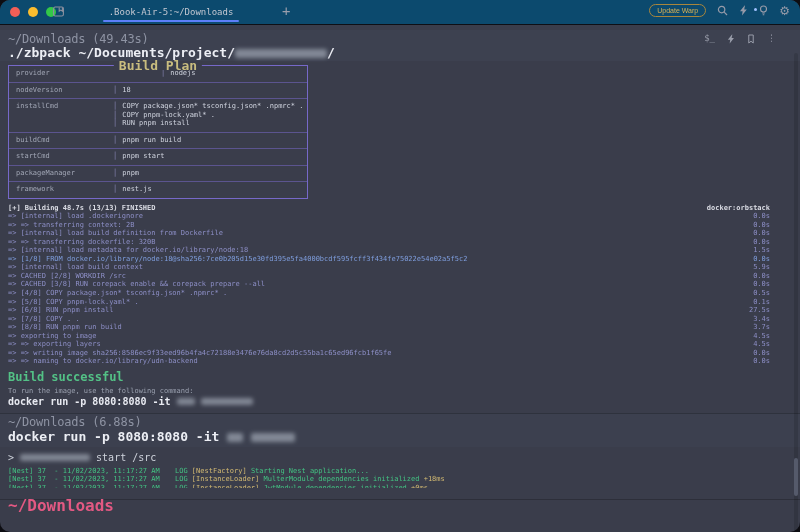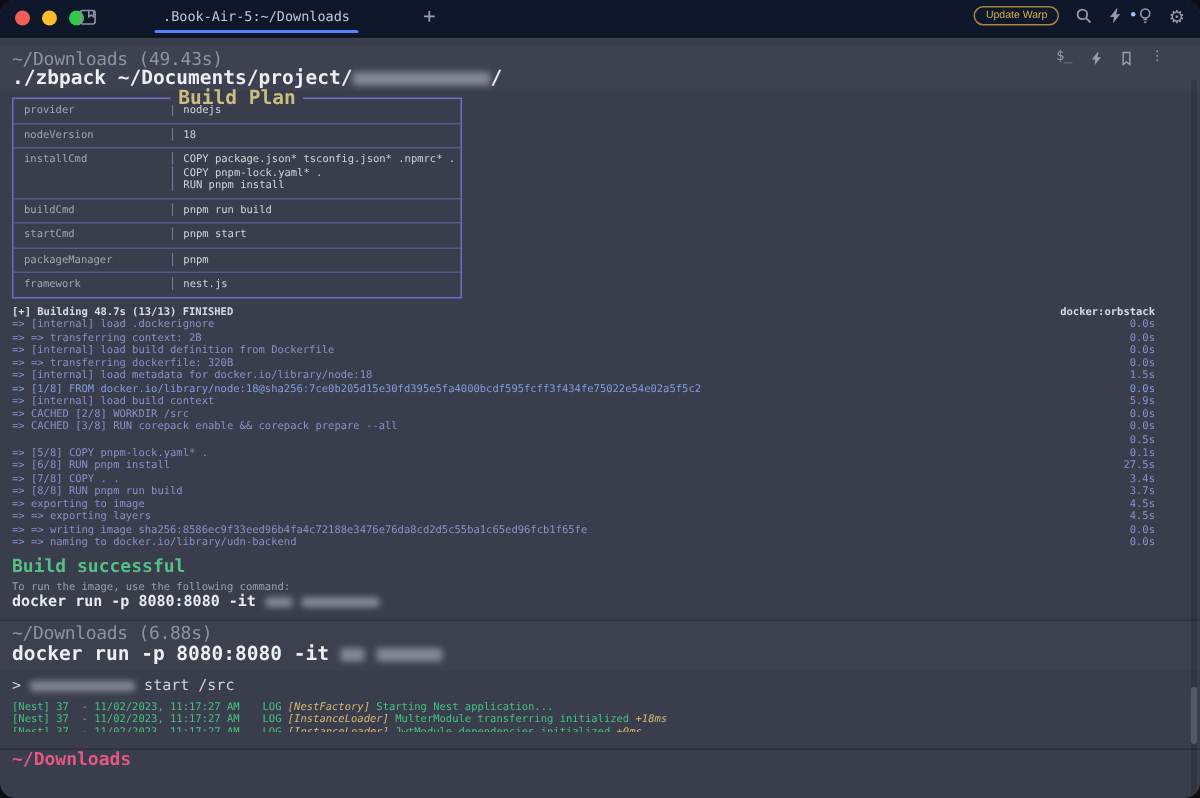--- a/index.html
+++ b/index.html
@@ -1,19 +1,19 @@
 <!DOCTYPE html>
 <html><head>
 <meta charset="utf-8">
 <style>
   html,body{margin:0;padding:0;background:#0d0d12;width:800px;height:532px;overflow:hidden;}
   .window{position:relative;width:800px;height:532px;border-radius:10px;overflow:hidden;
           background:#3a3d4b;font-family:"DejaVu Sans Mono",monospace;}
   
-  .tabbar{position:relative;height:24px;background:#0f172a;border-bottom:1px solid #0e0f15;}
+  .tabbar{position:relative;height:24px;background:#0c4a6e;border-bottom:1px solid #0e0f15;}
   .traffic{position:absolute;top:7px;left:10px;display:flex;gap:8px;}
   .light{width:10px;height:10px;border-radius:50%;}
   .light.red{background:#f35f57;} .light.yellow{background:#fbbd2e;} .light.green{background:#33c748;}
   .panel-icon{position:absolute;left:52px;top:5px;color:#8d91a0;}
   .tab{position:absolute;left:103px;top:0;width:136px;height:23px;display:flex;align-items:center;justify-content:center;}
   .tab-title{font-size:9px;color:#c3c7d1;white-space:nowrap;}
   .tab-underline{position:absolute;left:0;bottom:1px;width:100%;height:2px;background:#5d7ef9;border-radius:2px;}
   .newtab{position:absolute;left:276px;top:2px;font-size:14px;color:#9a9eac;background:none;border:none;
           font-family:inherit;cursor:default;}
   .top-right{position:absolute;right:10px;top:4px;display:flex;align-items:center;gap:11px;}
@@ -32,43 +32,43 @@
   .ba-txt{font-size:9px;line-height:9px;}
   .cmd{font-size:13px;font-weight:bold;color:#eceef4;height:16px;line-height:16px;white-space:pre;}
   .blur{display:inline-block;background:#99a0ad;opacity:.75;filter:blur(2px);border-radius:2px;vertical-align:middle;}
   .b-big{height:9px;} .b-sm{height:7px;}
   .block2{background:#41455466;padding-top:2px;padding-bottom:2px;}
   
   .bp{position:relative;margin:4px 0 0 8px;width:298px;border:1px solid #7668c9;font-size:7px;}
   .bp-title{position:absolute;top:-5px;left:50%;transform:translateX(-50%);background:#3a3d4b;
             padding:0 5px;color:#c9bd7f;font-weight:bold;font-size:13px;line-height:9px;}
   .bp-row{display:flex;border-top:1px solid rgba(118,104,201,.55);}
-  .bp-row:first-child{border-top:none;}
+  .bp-row:first-child{border-top:none;gap:48px;}
   .bp-key{width:97px;flex:none;padding:3px 0 4px 7px;color:#a2a7b6;line-height:8.5px;}
   .bp-val{padding:3px 0 4px 0;}
   .bp-line{line-height:8.5px;white-space:pre;}
   .bp-pipe{color:#8d89b8;}
   .bp-text{color:#d0d4df;padding-left:5px;}
   
   .dlog{margin-top:5px;width:762px;}
   .dl-head{display:flex;font-size:7px;font-weight:bold;color:#dadce4;line-height:8.55px;}
   .dl-head .r{margin-left:auto;}
   .dl-line{display:flex;font-size:7px;color:#8d8fc7;line-height:8.55px;white-space:pre;}
   .dl-line .t{margin-left:auto;}
   .dl-line.blue{color:#7f9ede;}
   .status{margin-top:5px;font-size:12px;font-weight:bold;color:#53c186;height:13px;line-height:13px;}
   .hint{margin-top:3px;font-size:7px;color:#9aa0af;line-height:9px;}
   .res-cmd{font-size:10px;font-weight:bold;color:#e8eaf1;height:12px;line-height:12px;white-space:pre;}
   
   .run-line{font-size:10px;color:#ced2db;height:11px;line-height:11px;white-space:pre;}
   .nest{margin-top:4px;height:21px;overflow:hidden;}
   .nest-line{font-size:7px;line-height:8.55px;white-space:pre;}
-  .n-green{color:#43c383;} .n-yellow{color:#d3ba72;font-style:italic;}
+  .n-green{color:#43c383;} .n-yellow{color:#d3ba72;}
   .nest-pre{display:inline-block;width:167px;}
-  .prompt{margin-top:11px;font-size:12px;font-weight:bold;color:#e35983;height:12px;line-height:12px;}
+  .prompt{margin-top:11px;font-size:16px;font-weight:bold;color:#e35983;height:12px;line-height:12px;}
   .sep-line{border-top:1px solid rgba(0,0,0,.22);}
   
   .scroll-track{position:absolute;right:2px;top:28px;width:4px;height:496px;background:rgba(0,0,0,.12);border-radius:2px;}
   .scroll-thumb{position:absolute;right:0;top:405px;width:4px;height:38px;background:#555a6b;border-radius:2px;}
   svg{display:block;}
 </style>
 </head>
 <body>
 
 <div class="window">
@@ -195,21 +195,21 @@
       <div>
           <div class="dl-line"><span>=&gt; [internal] load .dockerignore</span><span class="t">0.0s</span></div>
           <div class="dl-line"><span>=&gt; =&gt; transferring context: 2B</span><span class="t">0.0s</span></div>
           <div class="dl-line"><span>=&gt; [internal] load build definition from Dockerfile</span><span class="t">0.0s</span></div>
           <div class="dl-line"><span>=&gt; =&gt; transferring dockerfile: 320B</span><span class="t">0.0s</span></div>
           <div class="dl-line"><span>=&gt; [internal] load metadata for docker.io/library/node:18</span><span class="t">1.5s</span></div>
           <div class="dl-line blue"><span>=&gt; [1/8] FROM docker.io/library/node:18@sha256:7ce0b205d15e30fd395e5fa4000bcdf595fcff3f434fe75022e54e02a5f5c2</span><span class="t">0.0s</span></div>
           <div class="dl-line"><span>=&gt; [internal] load build context</span><span class="t">5.9s</span></div>
           <div class="dl-line"><span>=&gt; CACHED [2/8] WORKDIR /src</span><span class="t">0.0s</span></div>
           <div class="dl-line"><span>=&gt; CACHED [3/8] RUN corepack enable &amp;&amp; corepack prepare --all</span><span class="t">0.0s</span></div>
-          <div class="dl-line"><span class="t">0.5s</span></div>
+          <div class="dl-line"><span>=&gt; [4/8] COPY package.json* tsconfig.json* .npmrc* .</span><span class="t">0.5s</span></div>
           <div class="dl-line"><span>=&gt; [5/8] COPY pnpm-lock.yaml* .</span><span class="t">0.1s</span></div>
           <div class="dl-line"><span>=&gt; [6/8] RUN pnpm install</span><span class="t">27.5s</span></div>
           <div class="dl-line"><span>=&gt; [7/8] COPY . .</span><span class="t">3.4s</span></div>
           <div class="dl-line"><span>=&gt; [8/8] RUN pnpm run build</span><span class="t">3.7s</span></div>
           <div class="dl-line"><span>=&gt; exporting to image</span><span class="t">4.5s</span></div>
           <div class="dl-line"><span>=&gt; =&gt; exporting layers</span><span class="t">4.5s</span></div>
           <div class="dl-line"><span>=&gt; =&gt; writing image sha256:8586ec9f33eed96b4fa4c72188e3476e76da8cd2d5c55ba1c65ed96fcb1f65fe</span><span class="t">0.0s</span></div>
           <div class="dl-line"><span>=&gt; =&gt; naming to docker.io/library/udn-backend</span><span class="t">0.0s</span></div>
         </div>
     </div>
@@ -224,21 +224,21 @@
       <div class="block-head">
         <span class="ctx">~/Downloads (6.88s)</span>
       </div>
       <div class="cmd"><span>docker run -p 8080:8080 -it </span><span class="blur b-big" style="width:16px;"></span><span> </span><span class="blur b-big" style="width:44px;"></span></div>
     </div>
 
     <div class="px" style="margin-top:5px;">
       <div class="run-line"><span>&gt; </span><span class="blur b-sm" style="width:70px;"></span><span> start /src</span></div>
       <div class="nest">
           <div class="nest-line"><span class="n-green nest-pre">[Nest] 37  - 11/02/2023, 11:17:27 AM</span><span class="n-green">LOG </span><span class="n-yellow">[NestFactory] </span><span class="n-green">Starting Nest application...</span></div>
-          <div class="nest-line"><span class="n-green nest-pre">[Nest] 37  - 11/02/2023, 11:17:27 AM</span><span class="n-green">LOG </span><span class="n-yellow">[InstanceLoader] </span><span class="n-green">MulterModule transferring initialized</span><span class="n-yellow"> +18ms</span></div>
+          <div class="nest-line"><span class="n-green nest-pre">[Nest] 37  - 11/02/2023, 11:17:27 AM</span><span class="n-green">LOG </span><span class="n-yellow">[InstanceLoader] </span><span class="n-green">MulterModule dependencies initialized</span><span class="n-yellow"> +18ms</span></div>
           <div class="nest-line"><span class="n-green nest-pre">[Nest] 37  - 11/02/2023, 11:17:27 AM</span><span class="n-green">LOG </span><span class="n-yellow">[InstanceLoader] </span><span class="n-green">JwtModule dependencies initialized</span><span class="n-yellow"> +0ms</span></div>
         </div>
     </div>
 
     <div class="px prompt sep-line">~/Downloads</div>
 
     <div class="scroll-track">
       <span class="scroll-thumb"></span>
     </div>
   </div>

